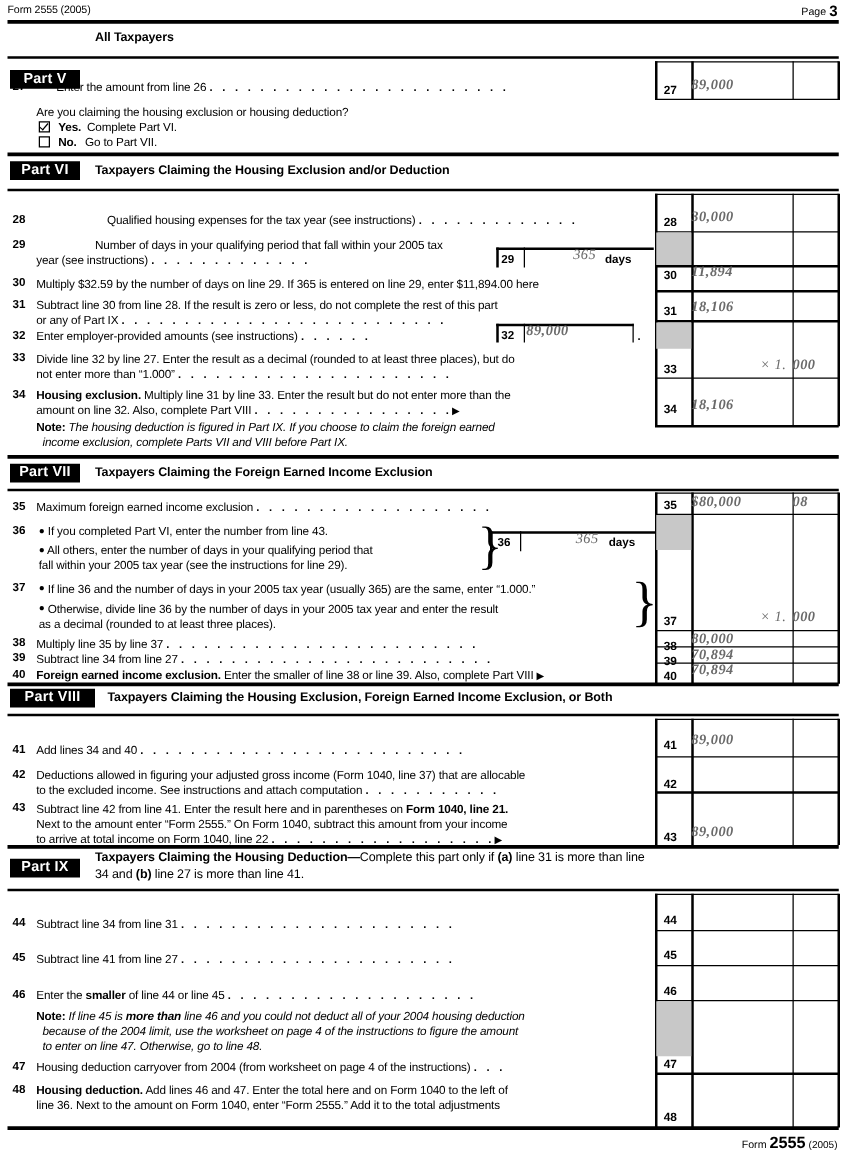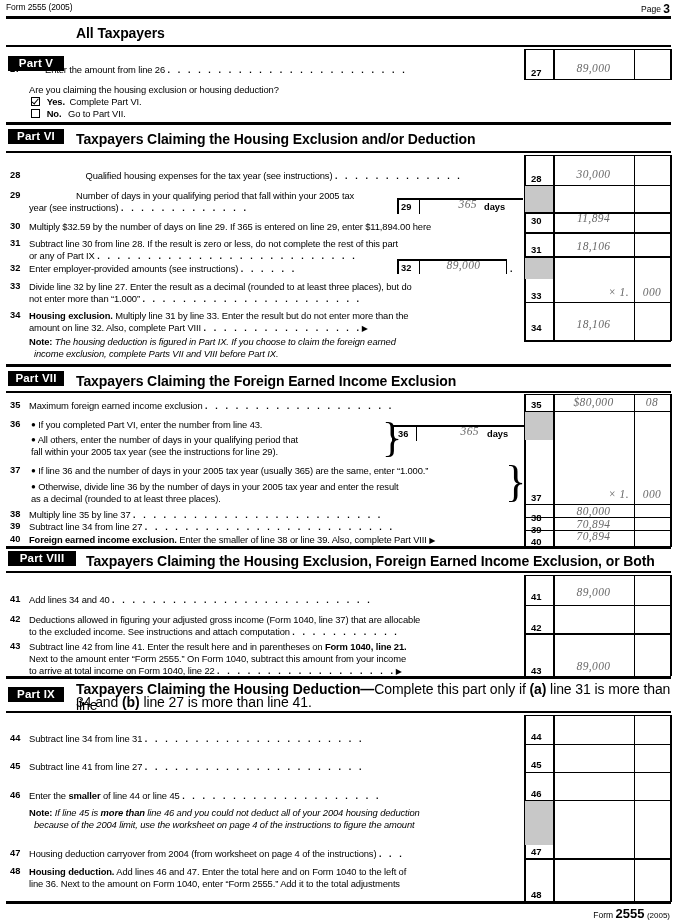--- a/index.html
+++ b/index.html
@@ -48,21 +48,21 @@
     background: #000;
     color: #fff;
     font-weight: bold;
     font-size: 11.5px;
     text-align: center;
     padding: 1px 0 2px 0;
     letter-spacing: 0.2px;
   }
   .part-title {
     font-weight: bold;
-    font-size: 14px;
+    font-size: 10px;
     letter-spacing: -0.1px;
   }
   .part-title .reg { font-weight: normal; }
 
   
   .lineno {
     font-weight: bold;
     font-size: 9.3px;
     text-align: left;
   }
@@ -107,21 +107,21 @@
   .shade { background: #c8c8c8; }
   .hand {
     font-family: "Liberation Serif", serif;
     font-style: italic;
     font-size: 11.5px;
     color: #6a6a6a;
     letter-spacing: 0.4px;
     white-space: nowrap;
   }
   .hand-r { text-align: right; }
-  .hand-c { text-align: center; }
+  .hand-c { text-align: left; font-weight: bold; }
 
   
   .inline-box-num {
     font-weight: bold;
     font-size: 9.3px;
   }
   .days-lbl { font-weight: bold; font-size: 9.3px; }
 
   
   .brace {
@@ -461,20 +461,23 @@
   <div class="abs txt" style="left:29px; top:790px; width:495px;">
     <span>Enter the </span><b>smaller</b><span> of line 44 or line 45</span>
     <span class="leader"> . . . . . . . . . . . . . . . . . . . .</span>
   </div>
   <div class="abs txt" style="left:29px; top:807px; width:495px;">
     <b>Note:</b><i> If line 45 is </i><b><i>more than</i></b><i> line 46 and you could not deduct all of your 2004 housing deduction</i>
   </div>
   <div class="abs txt" style="left:34px; top:819px; width:495px;">
     <i>because of the 2004 limit, use the worksheet on page 4 of the instructions to figure the amount</i>
   </div>
+  <div class="abs txt" style="left:34px; top:831px; width:495px;">
+    <i>to enter on line 47. Otherwise, go to line 48.</i>
+  </div>
 
   <div class="abs lineno" style="left:10px; top:848px;">47</div>
   <div class="abs txt" style="left:29px; top:848px; width:495px;">
     <span>Housing deduction carryover from 2004 (from worksheet on page 4 of the instructions)</span>
     <span class="leader"> . . .</span>
   </div>
 
   <div class="abs lineno" style="left:10px; top:866px;">48</div>
   <div class="abs txt" style="left:29px; top:866px; width:495px;">
     <b>Housing deduction.</b><span> Add lines 46 and 47. Enter the total here and on Form 1040 to the left of</span>

